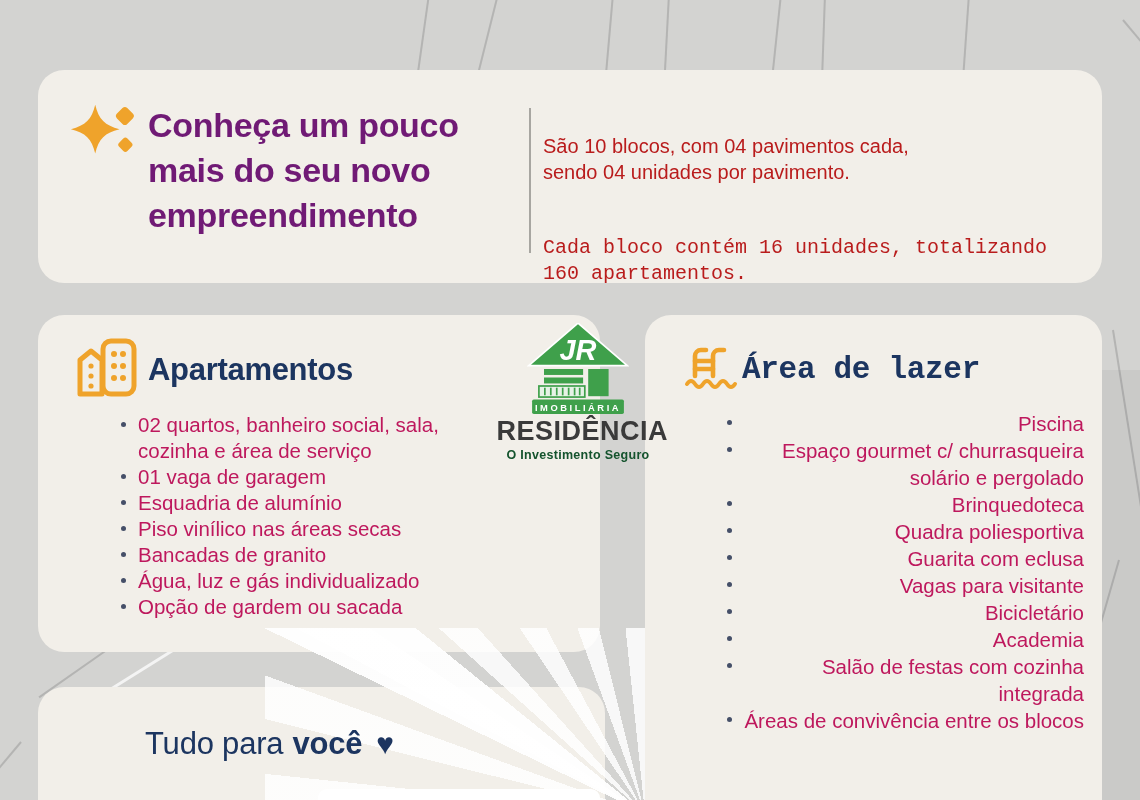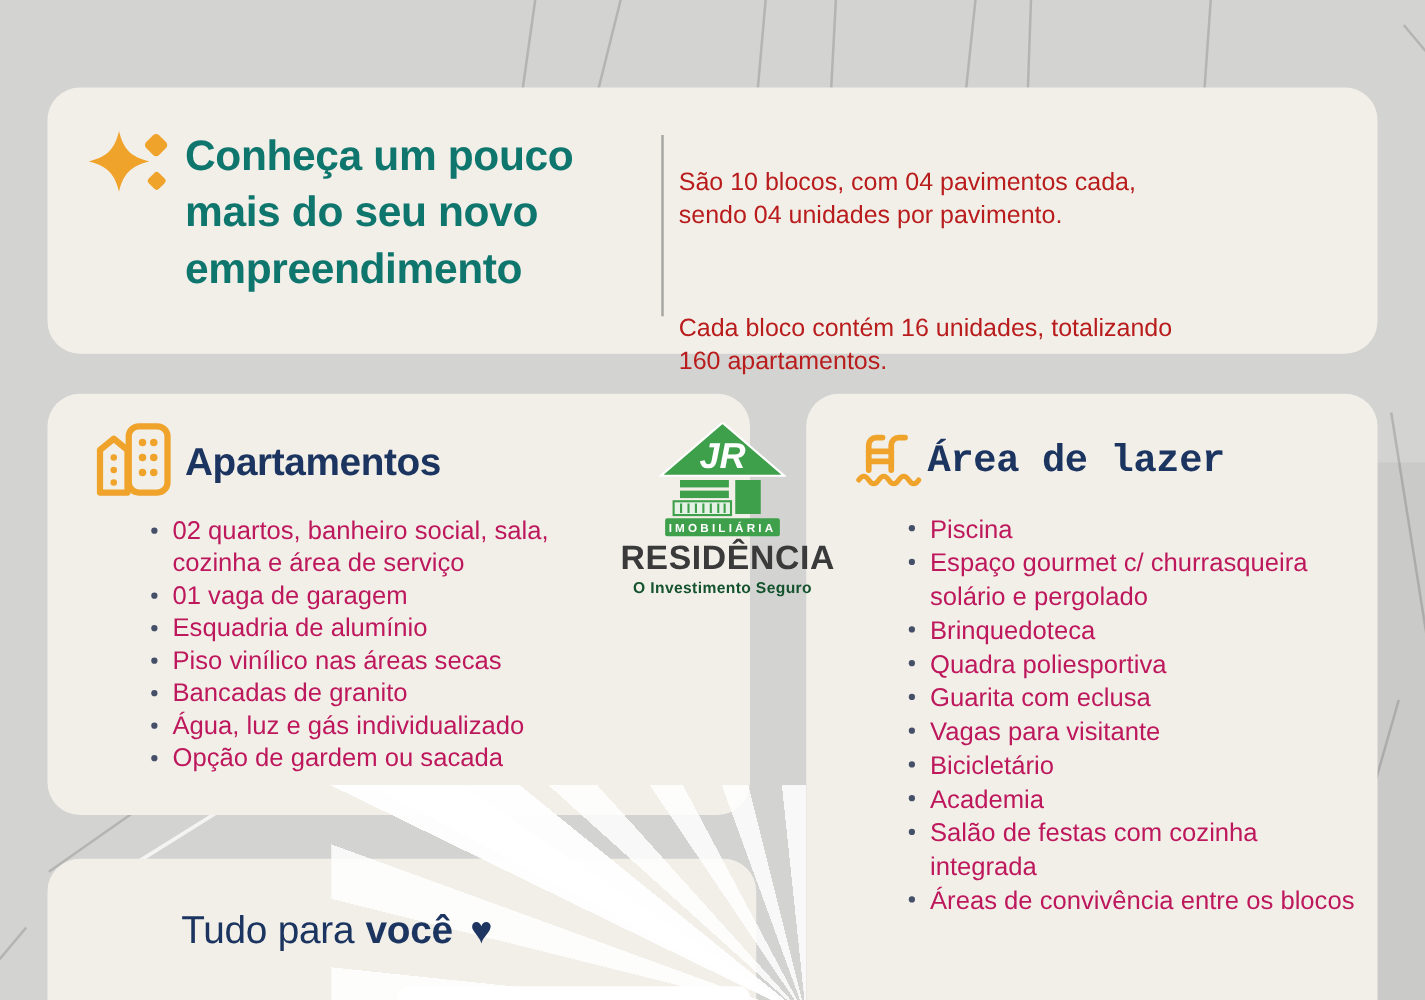--- a/index.html
+++ b/index.html
@@ -14,57 +14,57 @@
   .bg-band{position:absolute;left:1100px;top:370px;width:40px;height:430px;background:rgba(0,0,0,0.04);z-index:0;}
 
   .card{position:absolute;background:#f2efe9;border-radius:26px;z-index:1;}
   #intro-card{left:38px;top:70px;width:1064px;height:213px;}
   #apartments-card{left:38px;top:315px;width:562px;height:337px;}
   #leisure-card{left:645px;top:315px;width:457px;height:520px;}
   #bottom-card{left:38px;top:687px;width:567px;height:140px;}
 
   .intro-title{
     position:absolute;left:148px;top:103px;width:390px;
-    font-size:34px;font-weight:700;color:#0f766e;line-height:1.33;
+    font-size:34px;font-weight:700;color:#701a75;line-height:1.33;
     letter-spacing:-0.3px;white-space:pre-line;z-index:2;
   }
   .sparkle{position:absolute;left:68px;top:102px;z-index:2;}
   .v-divider{position:absolute;left:529px;top:108px;width:2px;height:145px;background:#a8a6a1;z-index:2;}
   .intro-text{position:absolute;left:543px;top:107px;width:520px;z-index:2;
     font-size:20px;color:#b91c1c;line-height:1.3;white-space:pre-line;}
-  .intro-text .p2{margin-top:39px;}
+  .intro-text .p2{margin-top:24px;font-family:Liberation Mono, monospace;}
 
   .card-head{position:absolute;z-index:2;font-size:31px;font-weight:700;color:#1c3560;letter-spacing:-0.3px;}
   #apartments-head{left:148px;top:352px;}
   #leisure-head{left:742px;top:352px;font-family:Liberation Mono, monospace;}
   .card-icon{position:absolute;z-index:2;}
   #buildings-icon{left:76px;top:338px;}
   #pool-icon{left:683px;top:343px;}
 
   ul.feature-list{position:absolute;z-index:2;margin:0;padding:0;list-style:none;
     font-size:20.5px;color:#be185d;}
   #apartments-list{left:116px;top:412px;width:440px;line-height:26px;}
-  #leisure-list{left:722px;top:410px;width:362px;line-height:27px;}
+  #leisure-list{left:722px;top:410px;width:362px;line-height:27px;text-align:right;}
   ul.feature-list li{position:relative;padding-left:22px;white-space:pre-line;}
   ul.feature-list li::before{content:"";position:absolute;left:5px;top:10px;width:5px;height:5px;border-radius:50%;background:#454f68;}
 
   
   .sunburst{position:absolute;left:265px;top:628px;width:380px;height:172px;z-index:2;pointer-events:none;
     background:
       conic-gradient(from 296deg at 100% 108%, rgba(255,255,255,0.95) 0deg 13deg, rgba(255,255,255,0) 13deg),
       repeating-conic-gradient(from 262deg at 100% 108%, rgba(255,255,255,0) 0deg 8deg, rgba(255,255,255,0.85) 8deg 14deg);
   }
   .bottom-title{position:absolute;left:145px;top:726px;z-index:3;font-size:31px;color:#1c3560;letter-spacing:-0.2px;}
   .bottom-title .reg{font-weight:500;}
   .bottom-title .bold{font-weight:800;margin-left:9px;text-align:center;}
   .heart{margin-left:14px;font-size:30px;color:#1d3560;}
   .bottom-white-rect{position:absolute;left:318px;top:789px;width:282px;height:11px;background:#fff;border-radius:9px 9px 0 0;z-index:3;}
 
   
-  .logo{position:absolute;left:488px;top:338px;width:180px;z-index:5;text-align:center;}
+  .logo{position:absolute;left:488px;top:323px;width:180px;z-index:5;text-align:center;}
   .logo svg{display:block;margin:0 auto;}
   .logo-brand{font-size:27px;font-weight:800;color:#3a3a3a;letter-spacing:0.5px;margin-top:1px;text-align:right;}
   .logo-tagline{font-size:12.5px;font-weight:700;color:#14532d;margin-top:1px;letter-spacing:0.3px;}
 </style>
 </head>
 <body>
 
 <div id="canvas">
 
   <div class="bg-line" style="left:428px;top:-6px;height:215px;transform:rotate(8deg);"></div>

